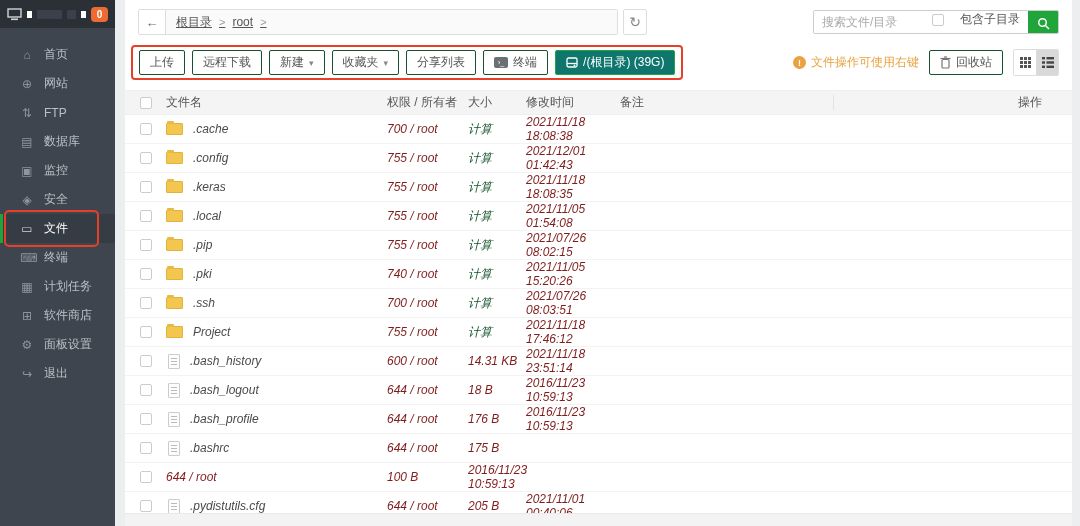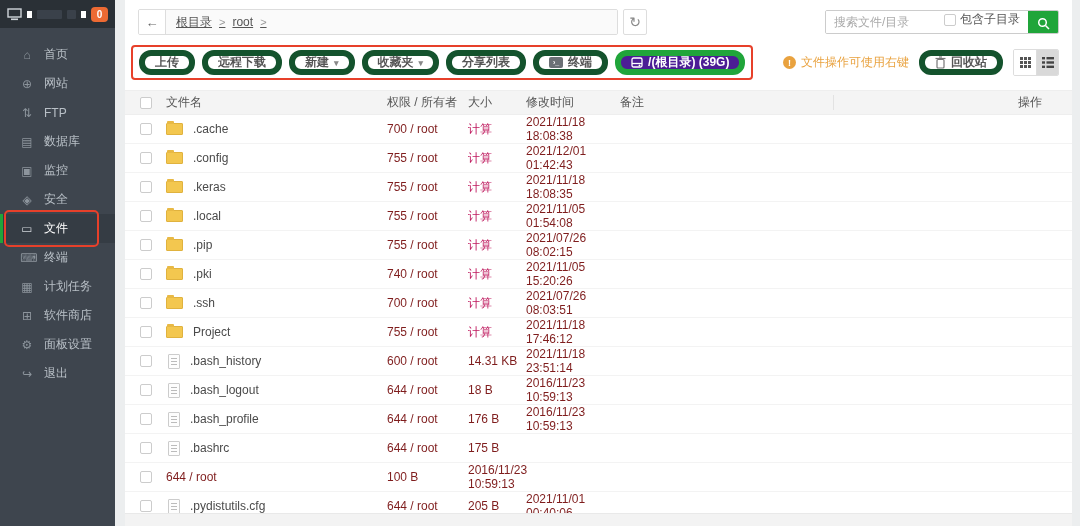--- a/index.html
+++ b/index.html
@@ -28,52 +28,52 @@
   .topbar { display:flex; align-items:center; padding:9px 13px 0 13px; }
   .crumb-group { display:flex; width:480px; height:26px; border:1px solid #ddd; border-radius:2px; overflow:hidden; }
   .back-btn { width:27px; background:#fff; border:none; border-right:1px solid #ddd; color:#666; font-size:13px; cursor:pointer; }
   .crumb { flex:1; background:#fafafa; display:flex; align-items:center; gap:7px; padding:0 10px; color:#555;text-decoration:underline; }
   .crumb .sep { color:#999; font-size:11px; }
   .crumb a { color:#555; text-decoration:none; cursor:pointer; }
   .refresh-btn { width:24px; height:26px; margin-left:5px; border:1px solid #ddd; border-radius:2px; background:#fff; color:#888; font-size:14px; cursor:pointer; }
   .search-group { margin-left:auto; display:flex; align-items:flex-start; height:24px; border:1px solid #ccc; border-radius:2px; overflow:hidden; }
   .search-group input { border:none; outline:none; width:118px; padding:0 8px; font-size:12px; color:#555; height:22px; }
   .search-group input::placeholder { color:#aaa; }
-  .inc-sub { display:flex; align-items:center; gap:4px; color:#555; padding-right:8px; cursor:pointer; white-space:nowrap; }
+  .inc-sub { display:flex; align-items:center; gap:16px; color:#555; padding-right:8px; cursor:pointer; white-space:nowrap; }
   .cb { width:12px; height:12px; border:1px solid #ccc; border-radius:2px; background:#fff; display:inline-block; }
   .search-btn { width:30px; height:24px; background:#20a53a; border:none; display:flex; align-items:center; justify-content:center; cursor:pointer; }
 
   
   .toolbar { display:flex; align-items:center; padding:10px 13px 0 6px; }
   .tool-left { display:inline-flex; gap:7px; border:2px solid #e7402a; border-radius:4px; padding:3px 6px; align-items:center; }
-  .btn { height:25px; padding:0 10px; background:#fff; border:6px solid #14532d; border-radius:12px; color:#555;
-         font-size:12px; display:inline-flex; align-items:center; gap:5px; cursor:pointer; white-space:nowrap;font-weight:bold; }
+  .btn { height:25px; padding:0 10px; background:#fff; border:1px solid #14532d; border-radius:2px; color:#555;
+         font-size:12px; display:inline-flex; align-items:center; gap:5px; cursor:pointer; white-space:nowrap; }
   .btn .chev { font-size:9px; color:#888; }
-  .btn.green { background:#4c1d95; border-color:#20a53a; color:#fff; }
+  .btn.green { background:#0f766e; border-color:#20a53a; color:#fff; }
   .term-ico { width:14px; height:11px; background:#6b7075; border-radius:2px; color:#fff; font-size:7px; line-height:11px; text-align:center; letter-spacing:0; }
   .tool-right { margin-left:auto; display:flex; align-items:center; gap:10px; }
   .hint { display:flex; align-items:center; gap:5px; color:#e9a23f; }
   .info-ico { width:13px; height:13px; border-radius:50%; background:#e9a23f; color:#fff; font-size:9px; font-weight:bold;
               display:flex; align-items:center; justify-content:center; }
   .view-toggle { display:flex; border:1px solid #ddd; border-radius:2px; overflow:hidden; }
   .view-btn { width:22px; height:25px; background:#fff; border:none; display:flex; align-items:center; justify-content:center; cursor:pointer; }
   .view-btn.active { background:#d9d9d9; }
   .view-btn + .view-btn { border-left:1px solid #ddd; }
 
   
   .grid { display:grid; grid-template-columns:26px 221px 81px 58px 94px 213px 1fr 40px; align-items:center;
           padding:0 30px 0 15px; }
   .thead { margin-top:10px; height:25px; background:#f4f4f4; color:#555; border-top:1px solid #eee; border-bottom:1px solid #eee; }
   .thead .spacer { border-left:1px solid #e2e2e2; height:15px; }
   .th-action { text-align:right; }
   .rows { flex:1; overflow:hidden; }
-  .row { height:29px; border-bottom:1px solid #f3f3f3; background:#fff; cursor:default; }
+  .row { height:29px; border-bottom:1px solid #f3f3f3; background:#fff; cursor:default;font-style:italic; }
   .namecell { display:flex; align-items:center; gap:10px; color:#4a4a4a; cursor:pointer; }
   .dim { color:#7f1d1d; }
-  .green-link { color:#be185d; cursor:pointer; }
+  .green-link { color:#14532d; cursor:pointer; }
   .icon-folder { width:17px; height:12px; background:#f3c74f; border:1px solid #e0b23e; border-radius:1px; position:relative; flex-shrink:0; }
   .icon-folder::before { content:""; position:absolute; top:-3px; left:0; width:7px; height:3px; background:#e8b945;
         border-radius:1px 1px 0 0; }
   .icon-file { width:12px; height:15px; background:#fdfdfd; border:1px solid #ccc; border-radius:1px; position:relative; flex-shrink:0; margin-left:2px; }
   .icon-file::before { content:""; position:absolute; left:2px; right:2px; top:3px; height:7px;
         background:repeating-linear-gradient(#bbb 0 1px, transparent 1px 3px); }
   .footer-strip { height:13px; background:#f3f3f3; border-top:1px solid #e9e9e9; }
 </style>
 </head>
 <body>

